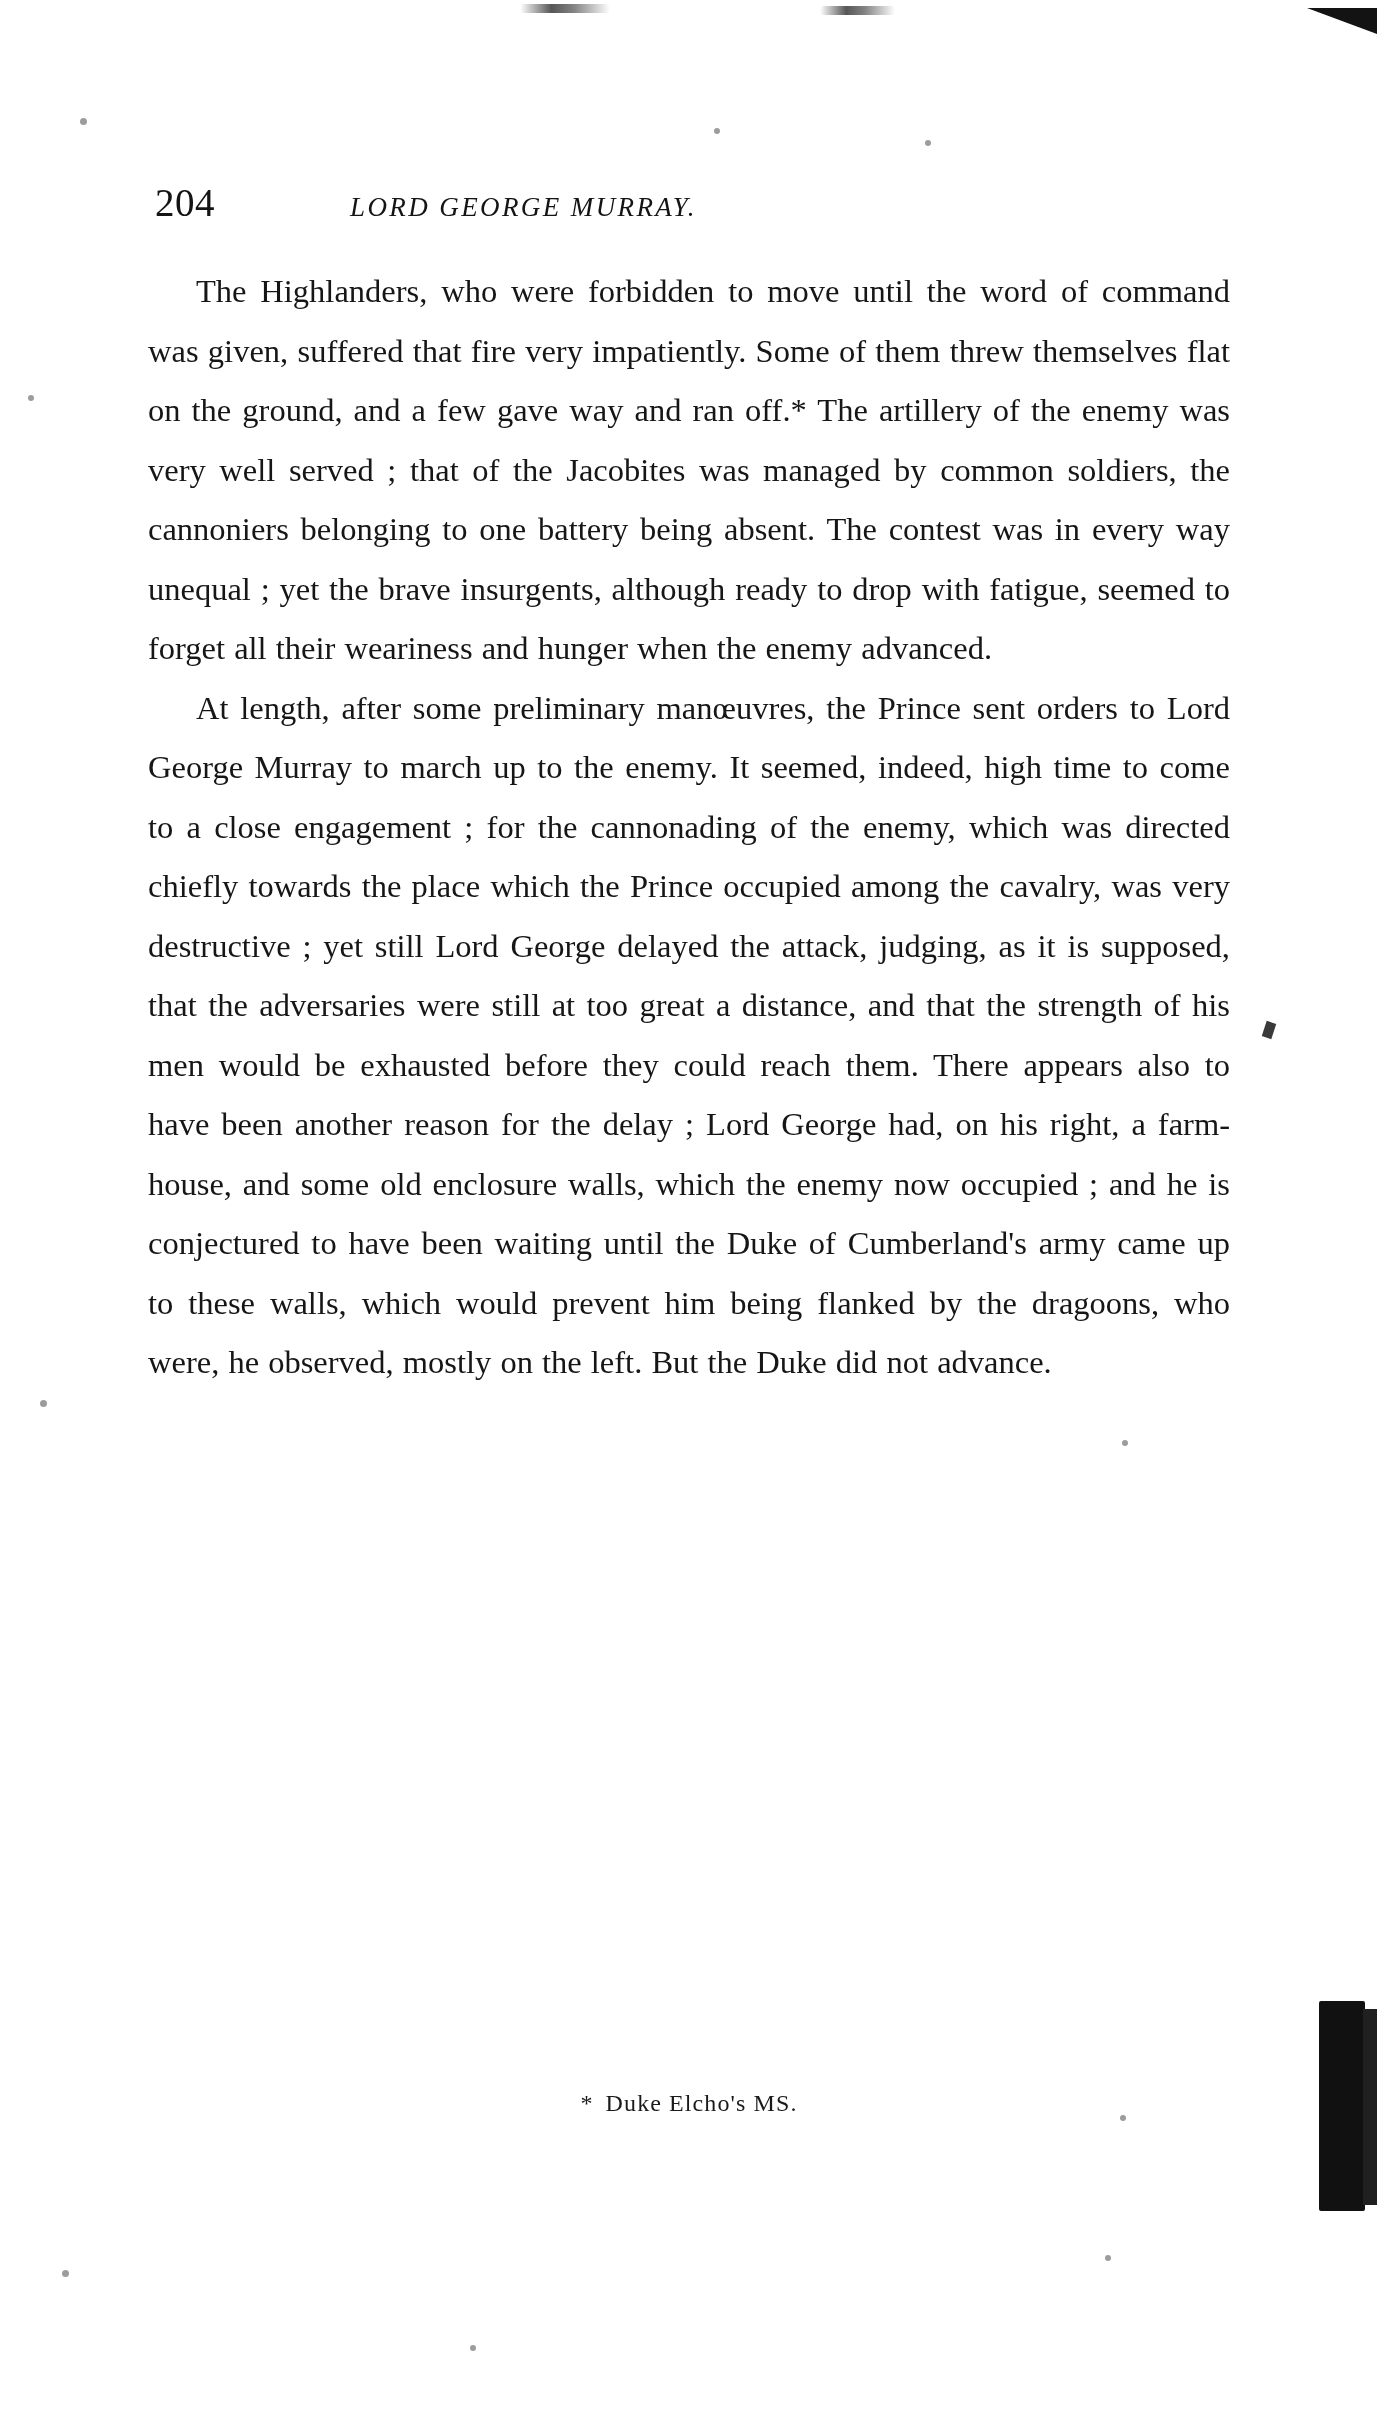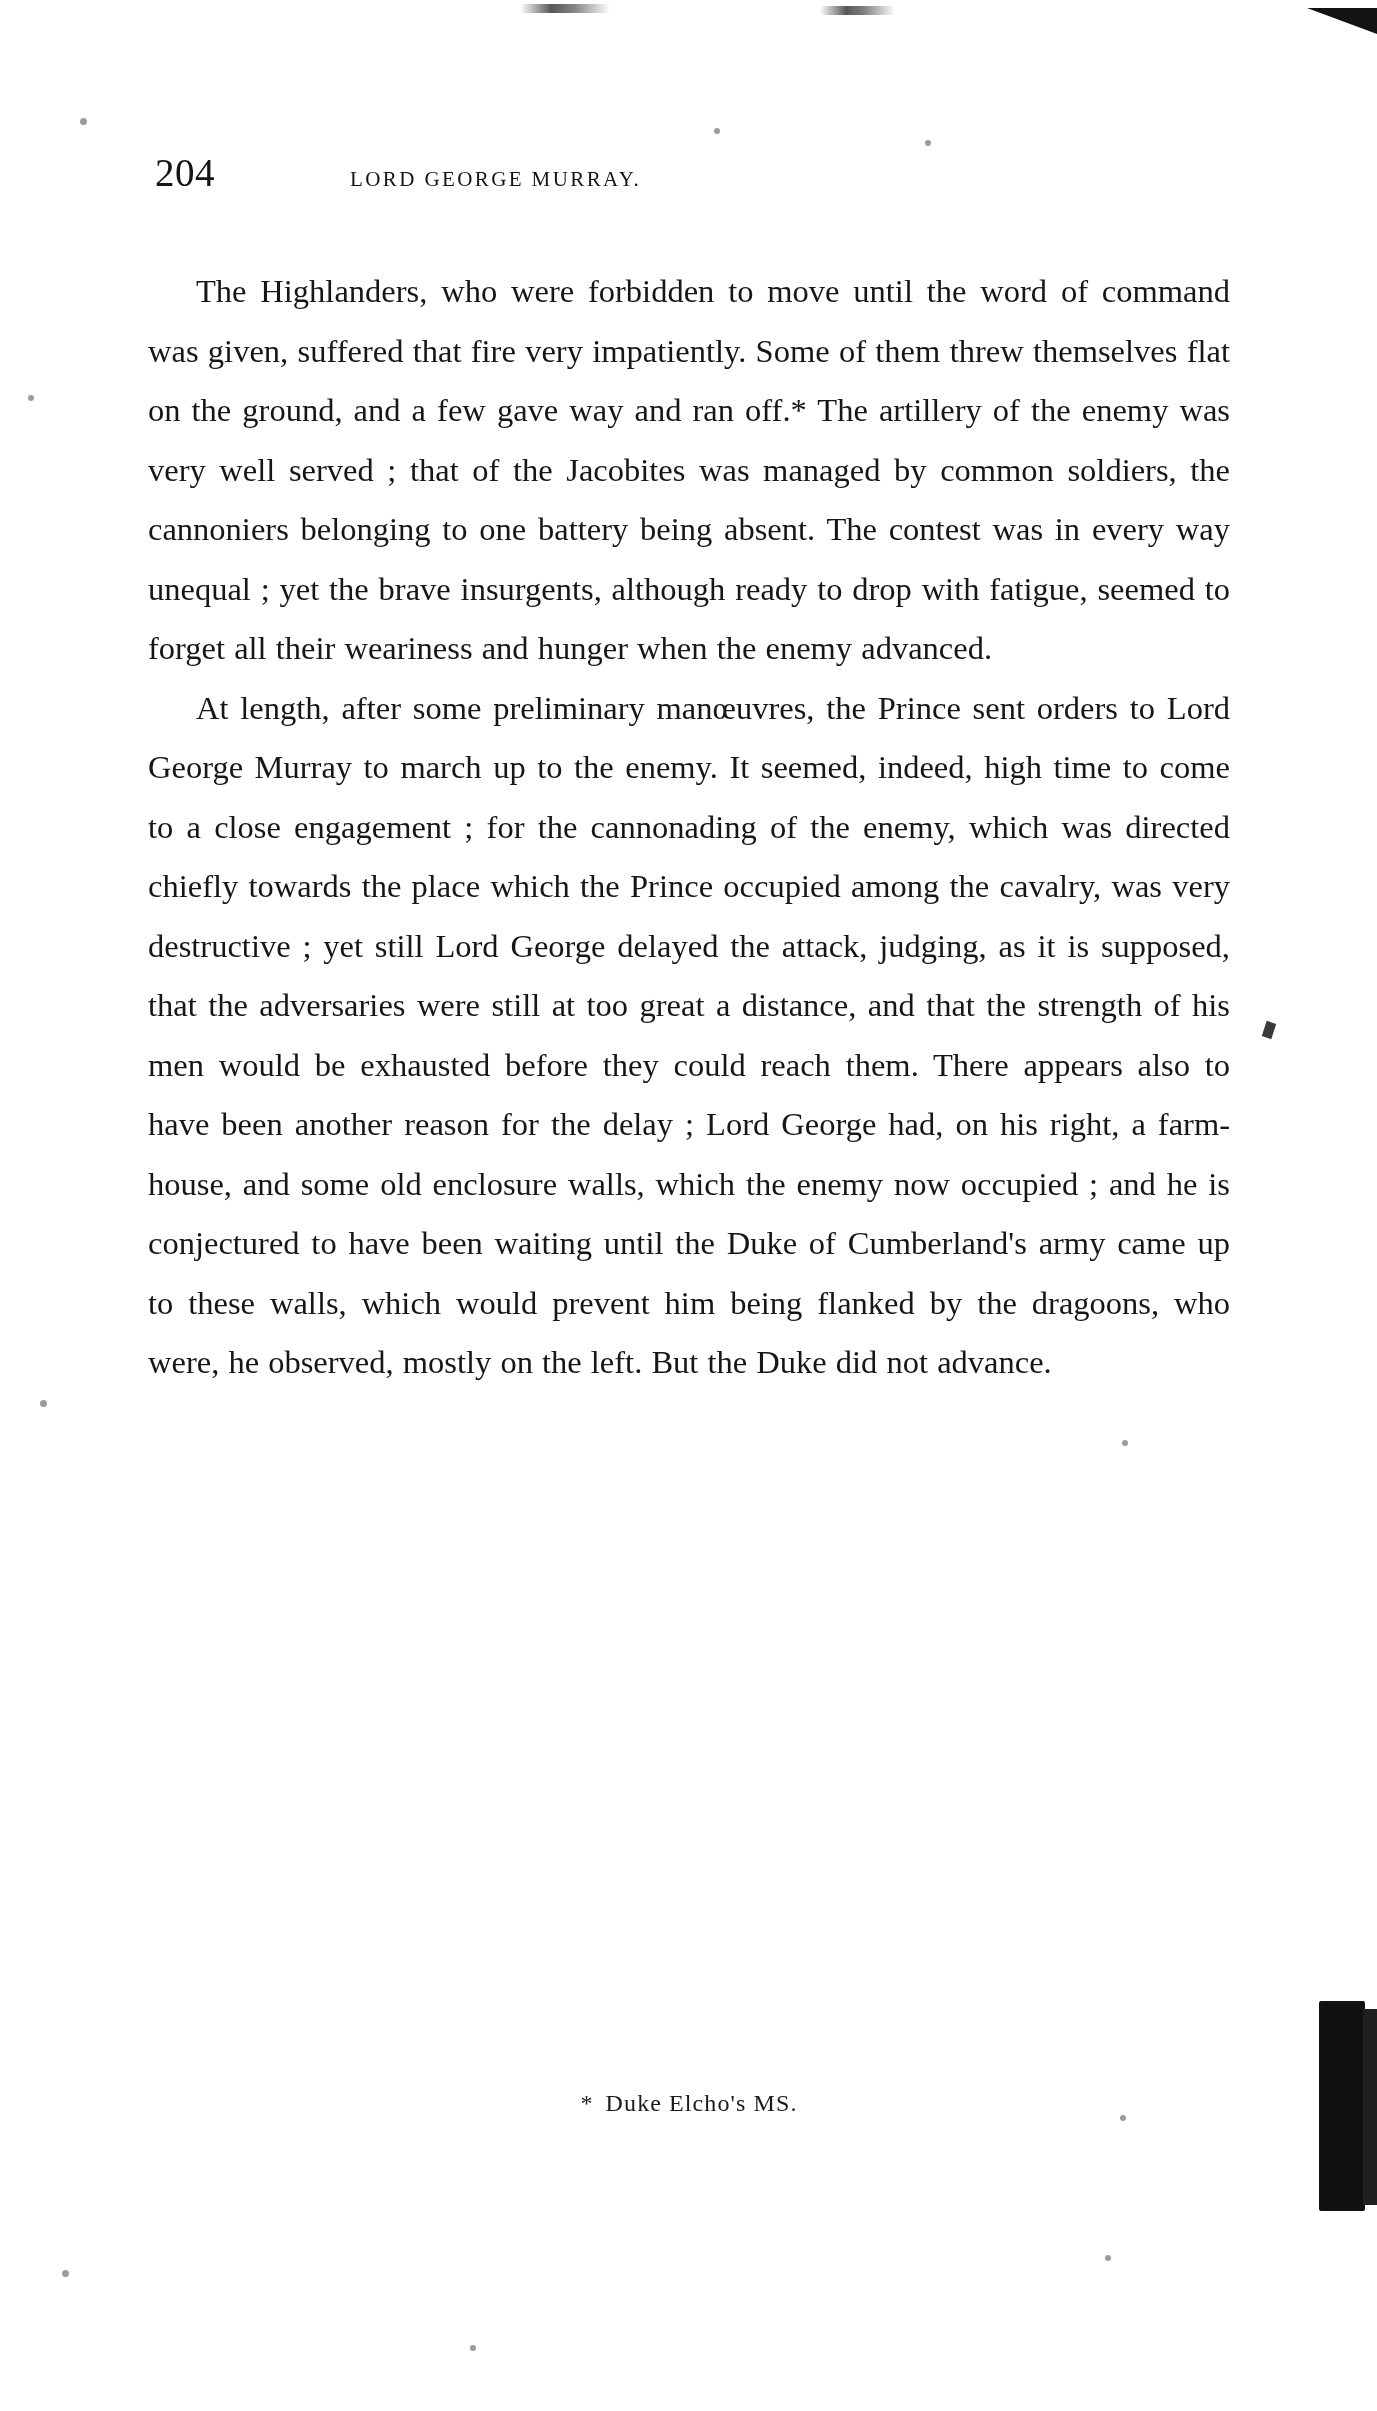--- a/index.html
+++ b/index.html
@@ -65,37 +65,38 @@
   .page {
     position: absolute;
     left: 0; top: 0;
     width: 1377px;
     height: 2411px;
   }
 
   .header-row {
     position: absolute;
     left: 155px;
-    top: 150px;
+    top: 180px;
     width: 1070px;
     display: flex;
     align-items: baseline;
   }
   .folio {
     font-size: 39px;
     letter-spacing: .5px;
     font-family: "Liberation Serif", serif;
   }
   .running-head {
     margin-left: 135px;
-    font-size: 21px;
+    font-size: 27px;
     letter-spacing: 2.4px;
     font-variant: small-caps;
     text-transform: uppercase;
     font-family: "Liberation Serif", serif;
+    font-style: italic;
   }
 
   .body-text {
     position: absolute;
     left: 148px;
     top: 262px;
     width: 1082px;
     font-size: 32.5px;
     line-height: 59.5px;
     text-align: justify;

